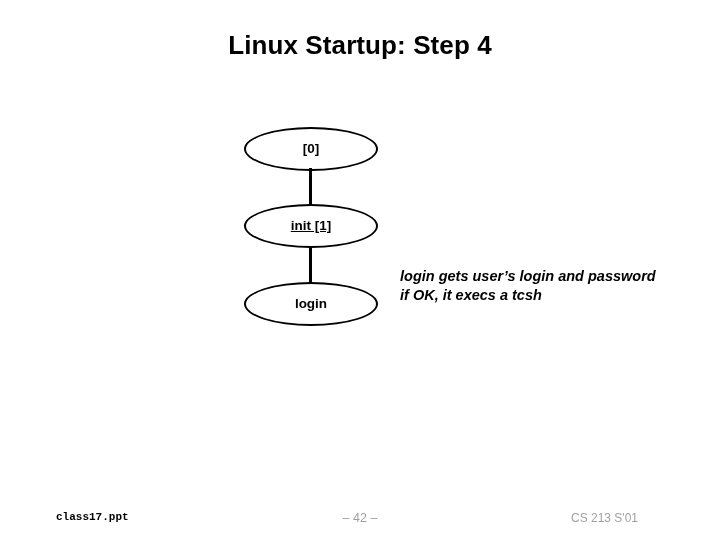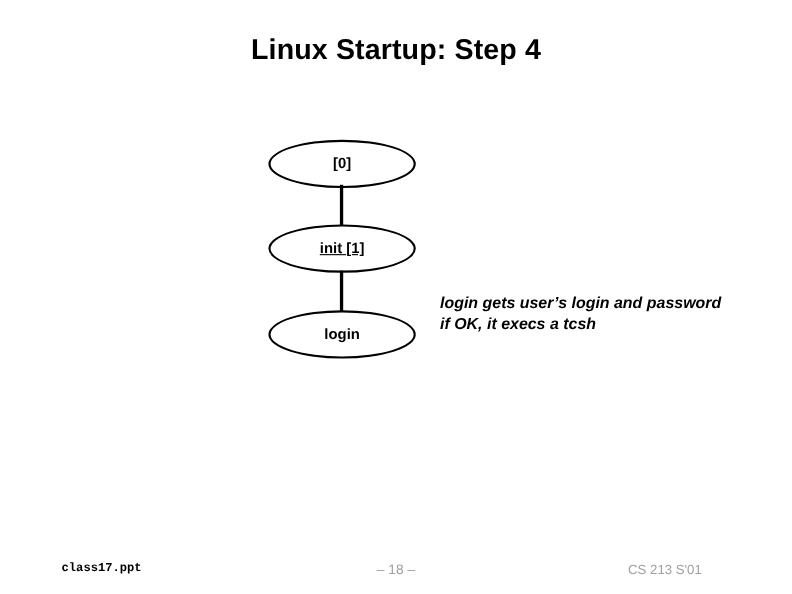--- a/index.html
+++ b/index.html
@@ -153,17 +153,17 @@
 
   </div>
 
   <div id="annotation">
     <div>login gets user’s login and password</div>
     <div>if OK, it execs a tcsh</div>
   </div>
 
   <div id="footer">
     <div id="footer-file">class17.ppt</div>
-    <div id="footer-page">– 18 –</div>
+    <div id="footer-page">– 42 –</div>
     <div id="footer-course">CS 213 S'01</div>
   </div>
 
 </div>
 
 </body></html>

